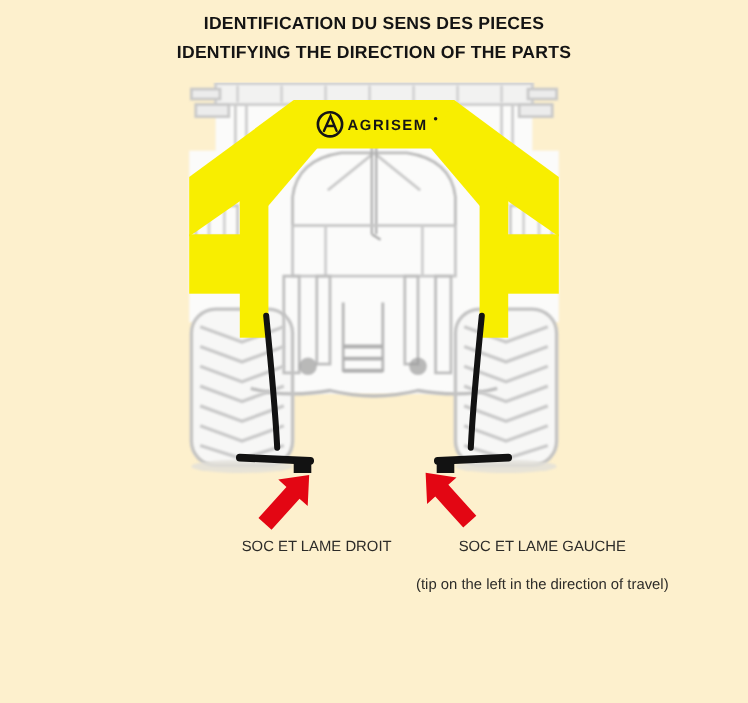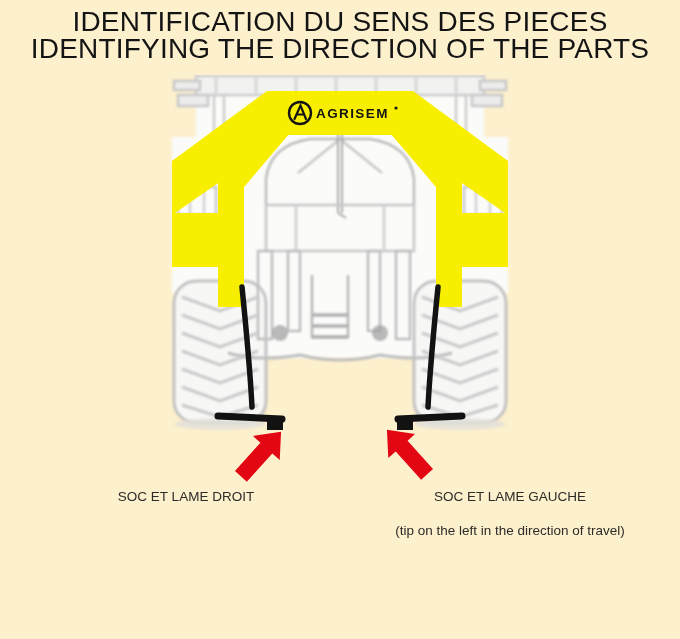--- a/index.html
+++ b/index.html
@@ -8,36 +8,36 @@
     background:#fdf0cd;
     font-family:"Liberation Sans", sans-serif;
     position:relative;
     overflow:hidden;
     color:#262626;
   }
   .page{position:absolute;inset:0;}
   .title{
     position:absolute;top:8px;left:0;width:680px;
     text-align:center;
-    font-weight:normal;
-    font-size:28px;
+    font-weight:bold;
+    font-size:16px;
     line-height:27px;
     color:#141414;
     letter-spacing:0.2px;
   }
   .diagram-svg{position:absolute;left:170px;top:75px;width:340px;height:410px;}
   .label-col{
     position:absolute;top:488px;width:340px;
     text-align:center;
     font-size:13.5px;
     line-height:17.5px;
     color:#2c2b28;
   }
-  .label-col.left-col{left:16px;}
-  .label-col.right-col{left:340px;}
+  .label-col.left-col{left:16px;text-align:right;}
+  .label-col.right-col{left:323px;}
   .lbl-gap{height:16px;}
 </style>
 </head>
 <body>
 
 <div class="page">
 
   <div class="title">
     <div>IDENTIFICATION DU SENS DES PIECES</div>
     <div>IDENTIFYING THE DIRECTION OF THE PARTS</div>

